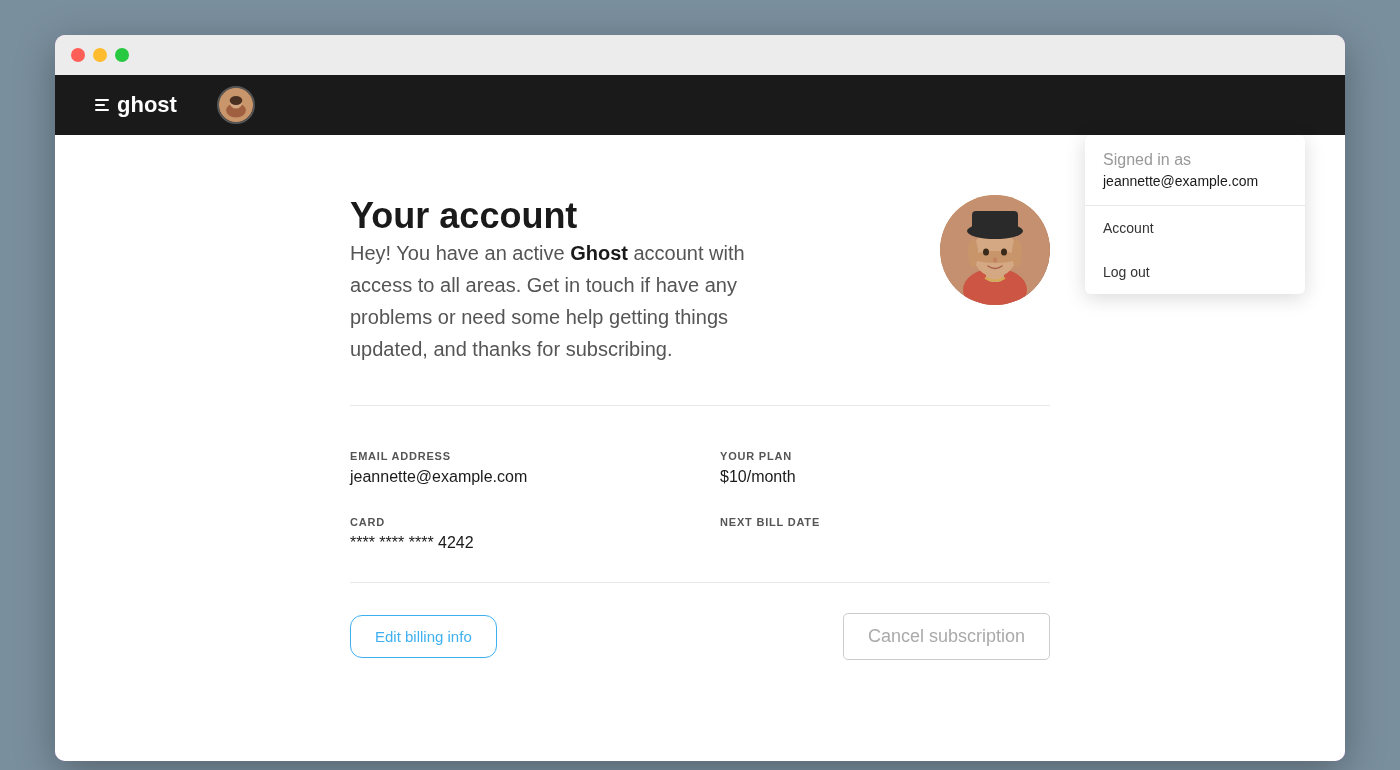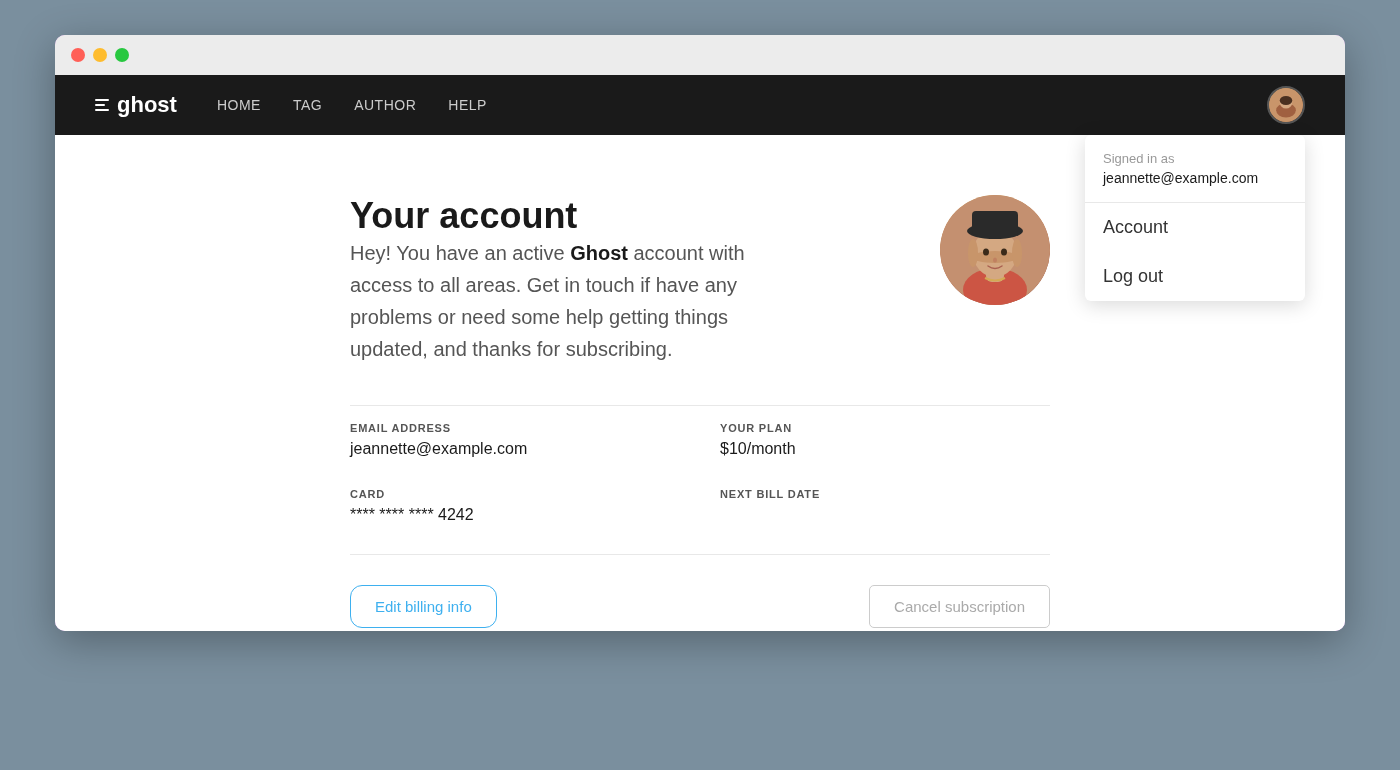--- a/index.html
+++ b/index.html
@@ -7,21 +7,21 @@
     body {
       width: 1400px;
       height: 770px;
       background: #7a8f9e;
       font-family: -apple-system, BlinkMacSystemFont, 'Segoe UI', sans-serif;
       overflow: hidden;
     }
 
     .browser-chrome {
       width: 1290px;
-      height: 596px;
+      height: 726px;
       margin: 35px auto;
       background: #f0abfc;
       border-radius: 10px;
       box-shadow: 0 10px 40px rgba(0,0,0,0.3);
       overflow: hidden;
       display: flex;
       flex-direction: column;
     }
 
     .titlebar {
@@ -138,34 +138,34 @@
       z-index: 100;
       overflow: hidden;
     }
 
     .dropdown-header {
       padding: 16px 18px;
       border-bottom: 1px solid #e8e8e8;
     }
 
     .dropdown-signed-in {
-      font-size: 13px;
+      font-size: 16px;
       color: #999;
       margin-bottom: 4px;
     }
 
     .dropdown-email {
       font-size: 14px;
       color: #1a1a1a;
       font-weight: 500;
     }
 
     .dropdown-item {
       padding: 14px 18px;
-      font-size: 18px;
+      font-size: 14px;
       color: #333;
       cursor: pointer;
       display: block;
     }
 
     
     .main-content {
       flex: 1;
       background: white;
       overflow-y: auto;
@@ -223,21 +223,21 @@
 
     
     .avatar-svg {
       width: 100%;
       height: 100%;
     }
 
     
     .info-section {
       border-top: 1px solid #e8e8e8;
-      padding-top: 16px;
+      padding-top: 44px;
       margin-bottom: 30px;
     }
 
     .info-grid {
       display: grid;
       grid-template-columns: 1fr 1fr;
       gap: 30px 40px;
     }
 
     .info-item {
@@ -281,21 +281,21 @@
       font-weight: 500;
       border-radius: 12px;
       cursor: pointer;
     }
 
     .btn-cancel {
       padding: 12px 24px;
       border: 1.5px solid #ccc;
       background: white;
       color: #aaa;
-      font-size: 15px;
+      font-size: 18px;
       font-weight: 500;
       border-radius: 5px;
       cursor: pointer;
     }
   </style>
 </head>
 <body>
 
 <div class="browser-chrome">
   <div class="titlebar">
@@ -311,26 +311,20 @@
     <nav class="navbar">
       <div class="nav-logo">
         <div class="nav-logo-icon">
           <span class="bar1"></span>
           <span class="bar2"></span>
           <span class="bar3"></span>
         </div>
         <span>ghost</span>
       </div>
 
-      <div class="nav-links">
-        <a class="nav-link">HOME</a>
-        <a class="nav-link">TAG</a>
-        <a class="nav-link">AUTHOR</a>
-        <a class="nav-link">HELP</a>
-      </div>
 
       <div class="nav-avatar">
         <div class="avatar-img">
           <svg viewBox="0 0 38 38" xmlns="http://www.w3.org/2000/svg">
             <circle cx="19" cy="19" r="19" fill="#c9956a"></circle>
             <ellipse cx="19" cy="25" rx="11" ry="8" fill="#a06040"></ellipse>
             <circle cx="19" cy="16" r="7" fill="#d4a882"></circle>
             <ellipse cx="19" cy="14" rx="7" ry="5" fill="#4a3020"></ellipse>
           </svg>
         </div>

